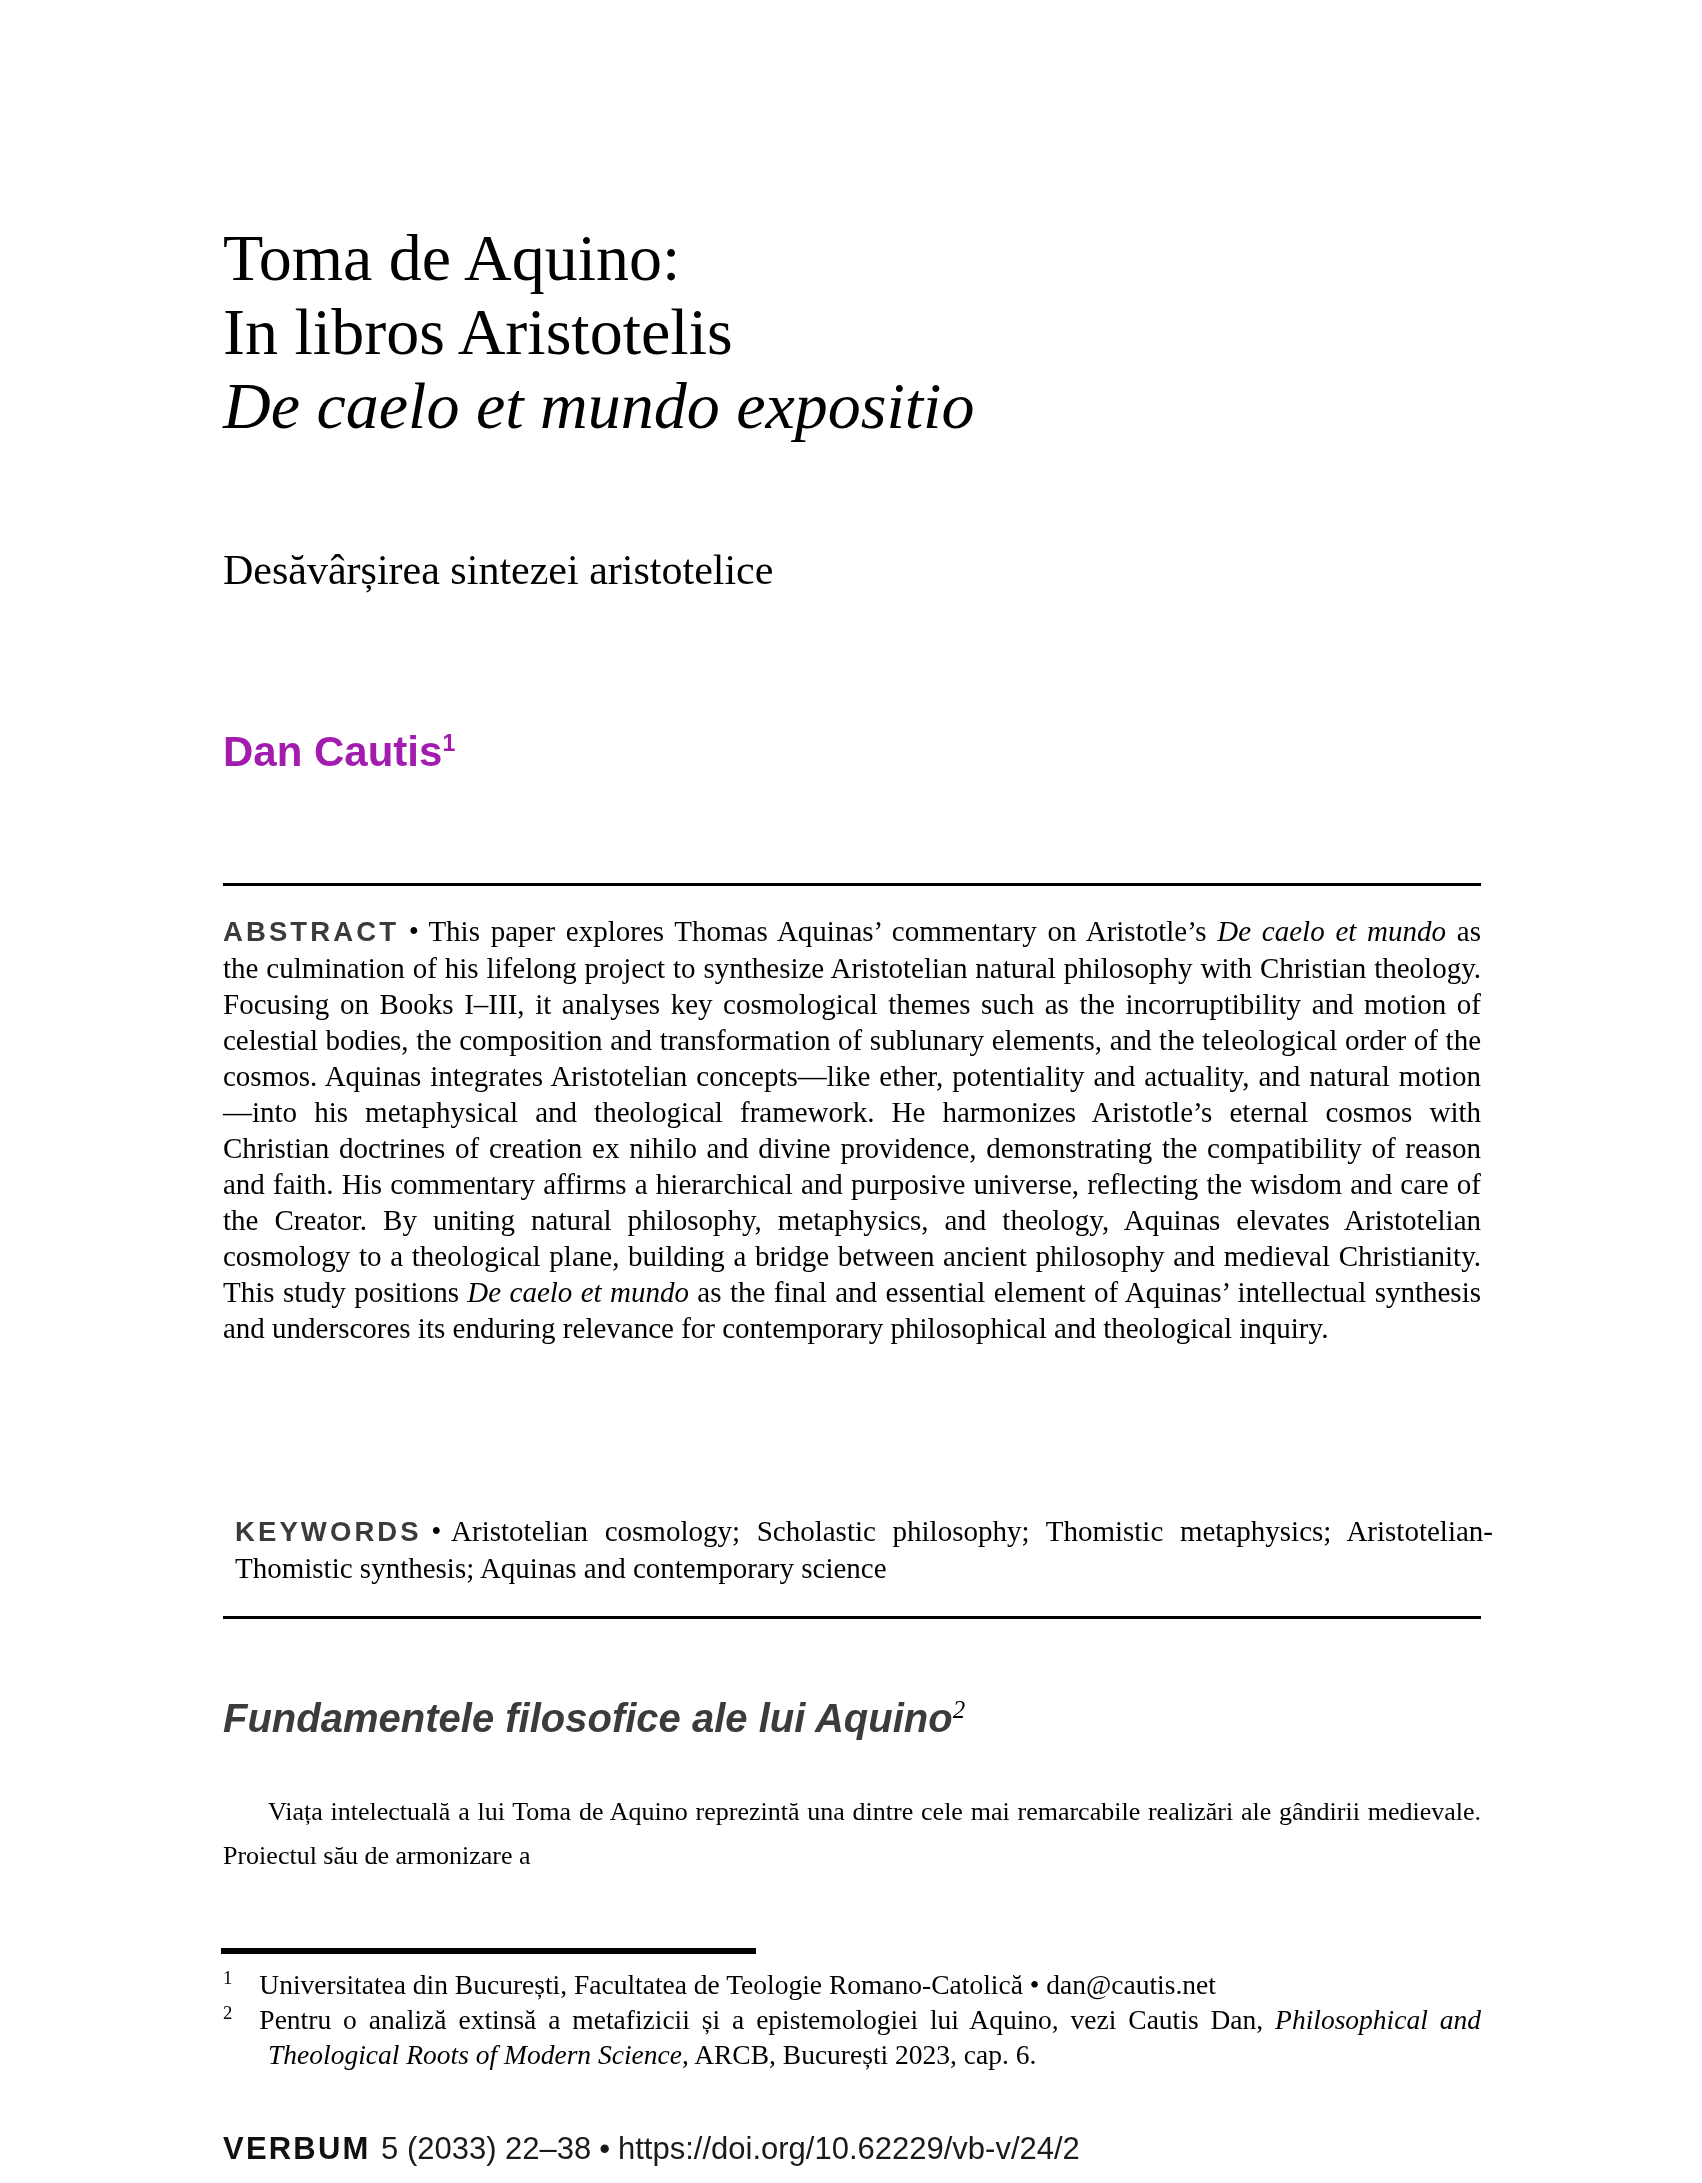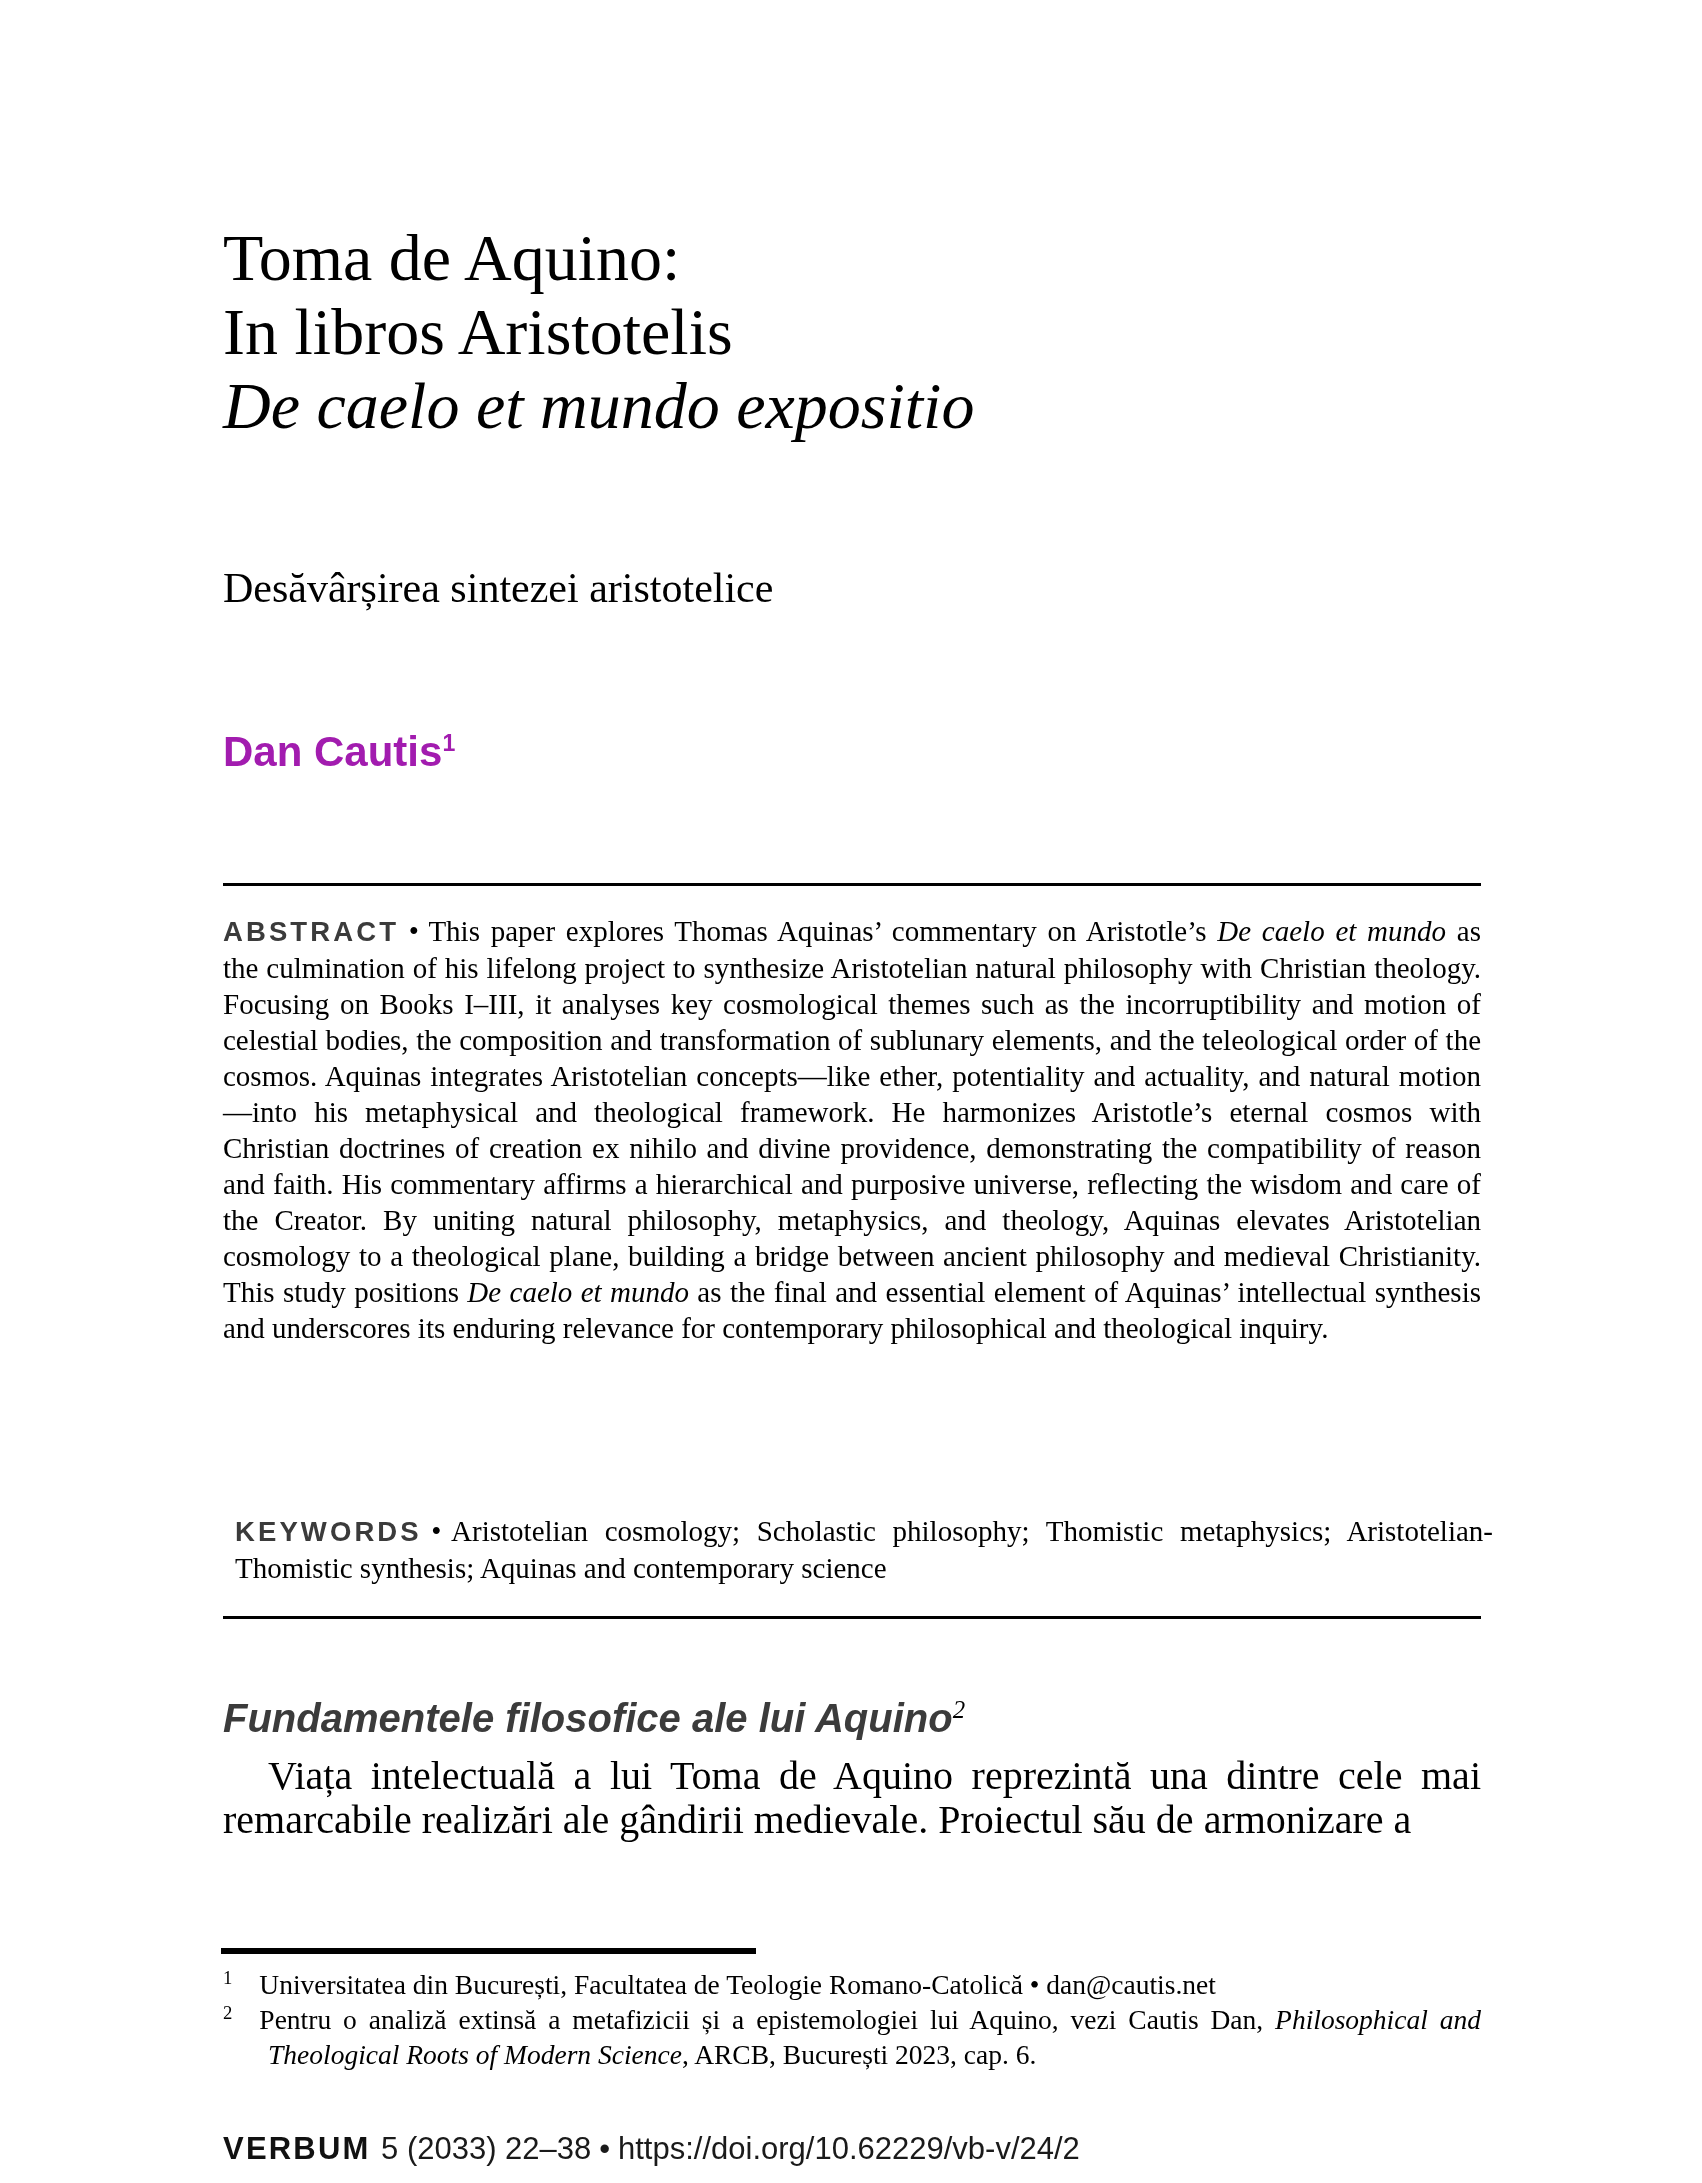--- a/index.html
+++ b/index.html
@@ -10,21 +10,21 @@
     font-family:"Liberation Serif","DejaVu Serif",serif;
     color:#000;
     overflow:hidden;
   }
   .block{position:absolute;left:223px;width:1258px;}
   
   .title{top:221px;font-size:66px;line-height:74px;font-weight:400;margin:0;}
   .title .t-line{display:block;white-space:nowrap;}
   .it{font-style:italic;}
   
-  .subtitle{top:562px;font-size:42px;line-height:52px;white-space:nowrap;}
+  .subtitle{top:544px;font-size:42px;line-height:52px;white-space:nowrap;}
   
   .author{
     top:728px;font-size:42px;line-height:48px;
     font-family:"Liberation Sans","DejaVu Sans",sans-serif;
     font-weight:700;color:#a21caf;white-space:nowrap;
   }
   .author sup{font-size:0.55em;vertical-align:super;line-height:0;}
   
   .rule{position:absolute;left:223px;width:1258px;height:3.1px;background:#000;}
   .rule-top{top:883px;}
@@ -45,22 +45,22 @@
     font-family:"Liberation Sans","DejaVu Sans",sans-serif;
     font-style:italic;font-weight:700;
     font-size:40px;line-height:44px;color:#3b3b3b;white-space:nowrap;
   }
   .section-heading sup{
     font-family:"Liberation Serif","DejaVu Serif",serif;
     color:#000;font-weight:400;font-size:0.62em;vertical-align:super;line-height:0;
   }
   
   .body-para{
-    top:1754px;margin:0;
-    font-size:40px;line-height:44px;
+    top:1790px;margin:0;
+    font-size:26px;line-height:44px;
     text-align:justify;text-indent:45px;
     hyphens:auto;-webkit-hyphens:auto;
   }
   
   .footnotes{top:1967px;font-size:27.5px;line-height:35px;}
   .footnote{
     padding-left:45px;text-indent:-45px;
     text-align:justify;hyphens:auto;-webkit-hyphens:auto;margin:0;
   }
   .fn-marker{font-size:0.68em;vertical-align:super;line-height:0;margin-right:27px;}

